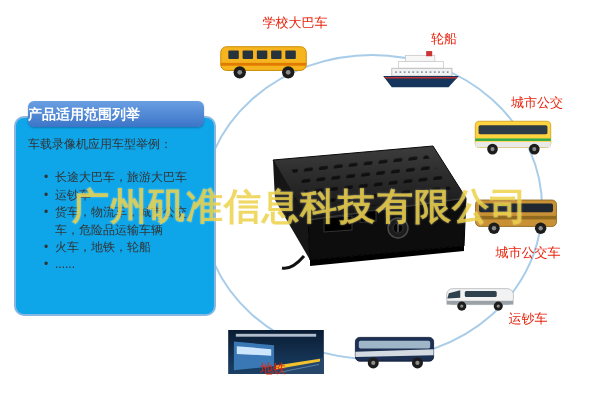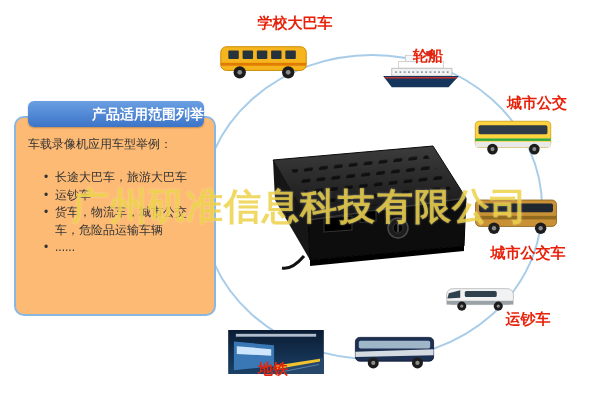--- a/index.html
+++ b/index.html
@@ -3,34 +3,34 @@
 <meta charset="utf-8">
 <style>
   html,body{margin:0;padding:0;}
   body{font-family:"Liberation Sans","DejaVu Sans",sans-serif;}
   .stage{position:relative;width:600px;height:400px;background:#ffffff;overflow:hidden;}
 
   .ring-svg{position:absolute;left:0;top:0;z-index:0;}
 
   
   .panel{position:absolute;left:14px;top:116px;width:198px;height:196px;
-         background:#fdba74;border:2px solid #8ab6e2;border-radius:10px;z-index:3;}
+         background:#0ea5e9;border:2px solid #8ab6e2;border-radius:10px;z-index:3;}
   .panel-title{position:absolute;left:28px;top:101px;width:176px;height:26px;
          background:linear-gradient(#6a9fe2,#3c74c8);color:#fff;border-radius:6px;
-         line-height:26px;text-align:right;font-weight:bold;font-size:14px;z-index:4;
+         line-height:26px;text-align:left;font-weight:bold;font-size:14px;z-index:4;
          box-shadow:0 1px 2px rgba(0,0,0,.25);}
   .panel-body{padding:18px 10px 6px 12px;font-size:12px;color:#333;line-height:1.45;}
   .panel-intro{margin-bottom:2px;}
   .panel-list{list-style:none;margin:16px;padding:0;}
   .panel-list li{padding-left:11px;position:relative;}
   .panel-list li::before{content:"•";position:absolute;left:0;color:#333;}
 
   
   .vicon{position:absolute;z-index:4;}
-  .vlabel{position:absolute;z-index:6;color:#e8220a;font-weight:bold;font-size:15px;
+  .vlabel{position:absolute;z-index:6;color:#e8220a;font-weight:normal;font-size:13px;
           text-align:center;white-space:nowrap;}
 
   .device{position:absolute;left:238px;top:128px;z-index:2;}
 
   .watermark{position:absolute;left:-8px;top:182px;width:616px;z-index:10;
         text-align:center;font-size:37px;font-weight:bold;letter-spacing:1px;
         color:rgba(235,205,55,0.78);white-space:nowrap;
         text-shadow:0 0 2px rgba(255,255,255,0.5);}
 </style>
 </head>
@@ -43,20 +43,21 @@
   </svg>
 
   <div class="panel-title">产品适用范围列举</div>
   <div class="panel">
     <div class="panel-body">
       <div class="panel-intro">车载录像机应用车型举例：</div>
       <ul class="panel-list">
         <li>长途大巴车，旅游大巴车</li>
         <li>运钞车</li>
         <li>货车，物流车，城市公交车，危险品运输车辆</li>
+        <li>火车，地铁，轮船</li>
         <li>......</li>
       </ul>
     </div>
   </div>
 
   <svg class="device" width="245" height="155" viewBox="0 0 245 155">
     <defs>
       <linearGradient id="topg" x1="0" y1="0" x2="0" y2="1">
         <stop offset="0" stop-color="#3c3c3c"></stop>
           <stop offset="1" stop-color="#141414"></stop>
@@ -103,21 +104,21 @@
 
   <svg class="vicon" style="left:378px;top:48px;" width="86" height="44" viewBox="0 0 100 46">
     <rect x="32" y="6" width="34" height="7" fill="#f7f7f7" stroke="#ccc"></rect>
     <rect x="56" y="1" width="7" height="6" fill="#cc3333"></rect>
     <rect x="24" y="13" width="52" height="8" fill="#ffffff" stroke="#ccc"></rect>
     <rect x="16" y="21" width="70" height="9" fill="#f2f2f2" stroke="#bbb"></rect>
     <line x1="20" y1="25.5" x2="82" y2="25.5" stroke="#8899aa" stroke-width="2" stroke-dasharray="2,3"></line>
     <polygon points="6,30 94,30 82,43 16,43" fill="#16355c"></polygon>
     <line x1="8" y1="32" x2="92" y2="32" stroke="#b33" stroke-width="2"></line>
   </svg>
-  <div class="vlabel" style="left:398px;top:30px;width:60px;margin-top:17px;">轮船</div>
+  <div class="vlabel" style="left:414px;top:30px;width:60px;">轮船</div>
 
   <svg class="vicon" style="left:472px;top:112px;" width="82" height="48" viewBox="0 0 100 52">
     <rect x="4" y="8" width="92" height="32" rx="5" fill="#ffd23f" stroke="#caa11a"></rect>
     <rect x="8" y="13" width="84" height="11" rx="2" fill="#2e3a45"></rect>
     <rect x="4" y="29" width="92" height="3" fill="#2faa4a"></rect>
     <rect x="4" y="33" width="92" height="7" fill="#e9e9e9"></rect>
     <circle cx="25" cy="42" r="6.5" fill="#1c1c1c"></circle>
       <circle cx="25" cy="42" r="2.5" fill="#8a8a8a"></circle>
     <circle cx="76" cy="42" r="6.5" fill="#1c1c1c"></circle>
       <circle cx="76" cy="42" r="2.5" fill="#8a8a8a"></circle>

